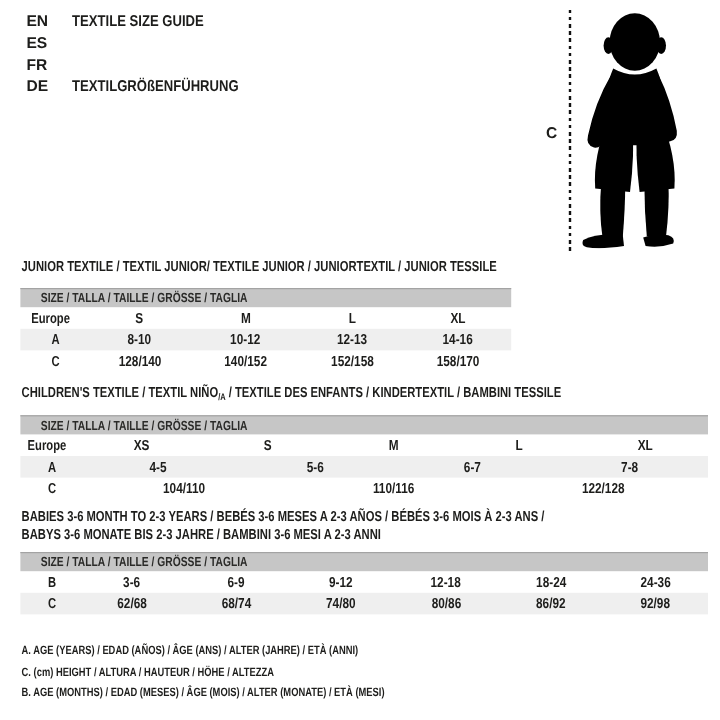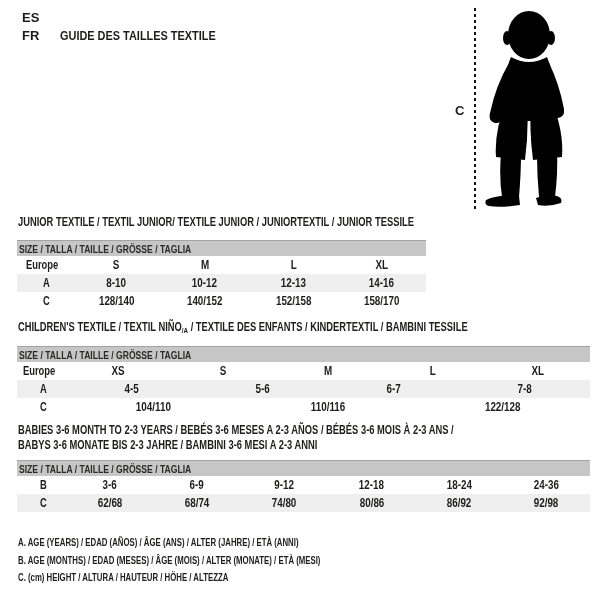--- a/index.html
+++ b/index.html
@@ -26,40 +26,47 @@
   #baby-figure{left:481px;top:9px;width:96px;height:198px}
   #baby-figure svg{display:block}
 
   
   .sec-heading{font-size:12px;line-height:15px;white-space:nowrap}
   .sec-heading sub{font-size:8px;vertical-align:-2px}
 
   
   .size-table{font-size:12px}
   .bar{height:15px;background:var(--table-header-bg,#c6c6c6);border-top:1px solid #a3a3a3;
-    display:flex;align-items:center;padding-left:2px;font-size:11px;color:#2a2a28}
+    display:flex;align-items:center;padding-left:17px;font-size:11px;color:#2a2a28}
   .trow{display:flex;align-items:center;height:18px}
   .trow.stripe{background:var(--row-stripe-bg,#efefef)}
   .tcell{flex:1;text-align:center;overflow:visible}
   .tcell.label{flex:0 0 44px;text-align:center;padding-left:5px}
   #junior-table .tcell.label{flex-basis:50px}
 
   
   #footnotes{left:18px;top:534px;font-size:10px;line-height:17.5px}
 </style>
 </head>
 <body>
 
 <div id="lang-block" class="abs">
   <div class="lang-row">
+    <span class="lang-code">EN</span>
+    <span class="lang-title"><span class="cx">TEXTILE SIZE GUIDE</span></span>
+  </div>
+  <div class="lang-row">
     <span class="lang-code">ES</span>
   </div>
   <div class="lang-row">
     <span class="lang-code">FR</span>
-    <span class="lang-title"><span class="cx">GUIDE DES TAILLES TEXTILE</span></span>
+  </div>
+  <div class="lang-row">
+    <span class="lang-code">DE</span>
+    <span class="lang-title"><span class="cx">TEXTILGRÖßENFÜHRUNG</span></span>
   </div>
 </div>
 
 <div id="measure-line" class="abs"></div>
 <div id="measure-label" class="abs">C</div>
 <div id="baby-figure" class="abs">
   <svg width="96" height="198" viewBox="0 0 96 198" xmlns="http://www.w3.org/2000/svg">
     <g fill="#000000">
       <ellipse cx="48" cy="26" rx="21" ry="24"></ellipse>
       <ellipse cx="26" cy="29" rx="4" ry="7"></ellipse>
@@ -161,15 +168,15 @@
     <div class="tcell"><span class="cxc">68/74</span></div>
     <div class="tcell"><span class="cxc">74/80</span></div>
     <div class="tcell"><span class="cxc">80/86</span></div>
     <div class="tcell"><span class="cxc">86/92</span></div>
     <div class="tcell"><span class="cxc">92/98</span></div>
   </div>
 </div>
 
 <div id="footnotes" class="abs">
   <div><span class="cx">A. AGE (YEARS) / EDAD (AÑOS) / ÂGE (ANS) / ALTER (JAHRE) / ETÀ (ANNI)</span></div>
+  <div><span class="cx">C. (cm) HEIGHT / ALTURA / HAUTEUR / HÖHE / ALTEZZA</span></div>
   <div><span class="cx">B. AGE (MONTHS) / EDAD (MESES) / ÂGE (MOIS) / ALTER (MONATE) / ETÀ (MESI)</span></div>
-  <div><span class="cx">C. (cm) HEIGHT / ALTURA / HAUTEUR / HÖHE / ALTEZZA</span></div>
 </div>
 
 </body></html>

